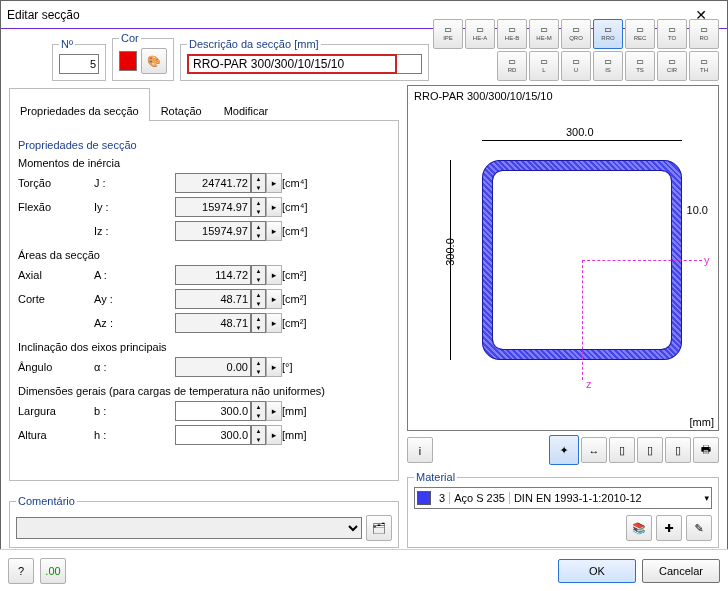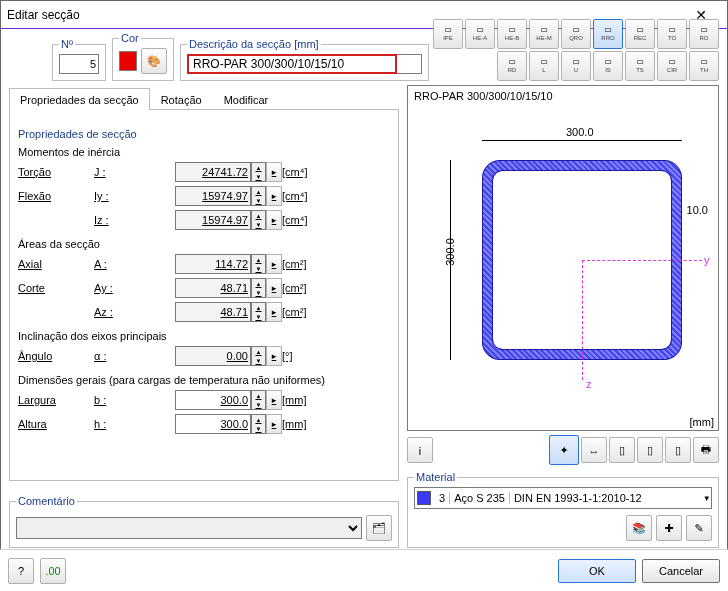--- a/index.html
+++ b/index.html
@@ -15,25 +15,25 @@
   legend{color:#1a3f8b;padding:0 2px;}
   .no-box input{width:40px;height:20px;text-align:right;border:1px solid #7a7a7a;}
   .swatch{width:18px;height:20px;background:#e60000;border:1px solid #7a7a7a;}
   .iconbtn, .tbtn{width:26px;height:26px;border:1px solid #b0b0b0;background:linear-gradient(#fdfdfd,#e6e6e6);display:inline-flex;align-items:center;justify-content:center;cursor:pointer;border-radius:2px;}
   .tbtn{width:30px;height:30px;}
   .tbtn.sel{border:1px solid #2a72d4;background:linear-gradient(#e8f0fc,#c8ddf7);}
   .desc-input{height:20px;border:2px solid #d02020;background:#fff;padding:0 4px;width:210px;font-size:12px;color:#000;}
   .desc-wrap{display:flex;align-items:center;gap:0;}
   .desc-right{width:25px;height:20px;border:1px solid #7a7a7a;border-left:none;}
   .tabs{display:flex;border-bottom:1px solid #bcbcbc;margin-top:2px;}
-  .tab{padding:5px 10px 4px 10px;border:1px solid transparent;border-bottom:none;cursor:pointer;position:relative;top:1px;}
+  .tab{padding:16px 10px 4px 10px;border:1px solid transparent;border-bottom:none;cursor:pointer;position:relative;top:1px;}
   .tab.active{border-color:#bcbcbc;background:#fff;}
   .tabbody{border:1px solid #bcbcbc;border-top:none;padding:8px 8px 4px 8px;flex:1;overflow:auto;}
   .sec-title{color:#1a3f8b;margin:10px 0 6px 0;}
-  .row{display:flex;align-items:center;margin:4px 0;gap:4px;text-decoration:underline;}
+  .row{display:flex;align-items:center;margin:4px 0;gap:4px;}
   .lbl{width:72px;}
   .sym{width:40px;text-align:left;}
   .numfield{display:flex;align-items:center;gap:0;padding-left:37px;}
   .numfield input{width:76px;height:20px;text-align:right;padding-right:2px;border:1px solid #7a7a7a;background:#f3f3f3;}
   .numfield input.ed{background:#fff;}
   .spin{width:15px;height:20px;display:flex;flex-direction:column;border:1px solid #7a7a7a;background:#f0f0f0;}
   .spin div{flex:1;font-size:6px;display:flex;align-items:center;justify-content:center;cursor:pointer;}
   .edit-sm{width:16px;height:20px;border:1px solid #b0b0b0;background:linear-gradient(#fdfdfd,#e6e6e6);display:flex;align-items:center;justify-content:center;cursor:pointer;font-size:9px;}
   .unit{color:#000;}
   .com-box{display:flex;gap:4px;align-items:center;margin-top:4px;}

